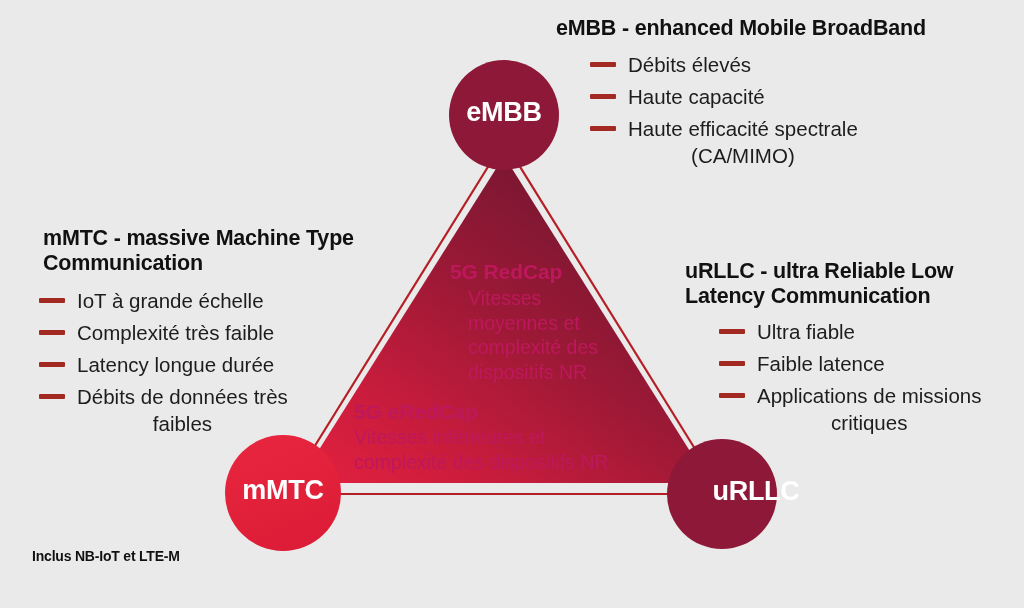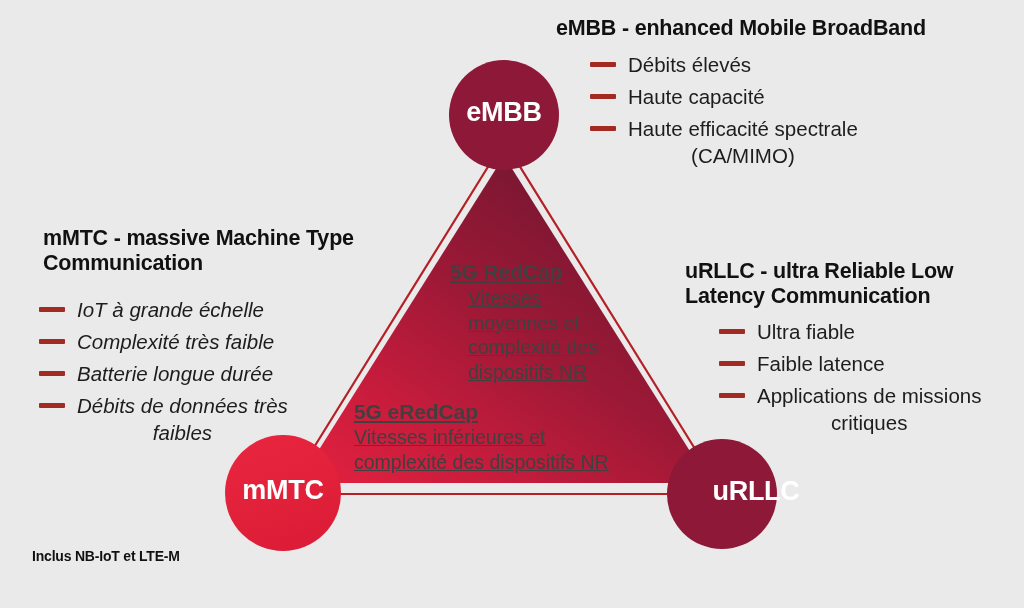--- a/index.html
+++ b/index.html
@@ -45,33 +45,33 @@
     color:#1d1d1d;
     white-space:pre-line;
     text-align:center;
   }
 
   
   #blk-embb{left:556px;top:16px;width:462px;}
   #blk-embb .bullets{margin-top:10px;margin-left:34px;}
 
   #blk-mmtc{left:43px;top:226px;width:400px;}
-  #blk-mmtc .bullets{margin-top:20px;margin-left:-4px;font-style:italic;}
+  #blk-mmtc .bullets{margin-top:11px;margin-left:-4px;}
 
   #blk-urllc{left:685px;top:259px;width:348px;}
   #blk-urllc .bullets{margin-left:34px;}
 
   #footnote{
     position:absolute;left:32px;top:548px;
     font-weight:bold;font-size:14px;color:#111111;
     letter-spacing:-0.2px;
   }
 
   
-  .tri-label{position:absolute;color:#404040;text-decoration:underline;}
+  .tri-label{position:absolute;color:#be185d;}
   .tri-head{
     font-weight:bold;font-size:21px;line-height:25px;
     letter-spacing:-0.1px;
   }
   .tri-body{
     font-size:19.5px;line-height:24.5px;white-space:pre-line;
   }
   #redcap{left:450px;top:259px;width:180px;}
   #redcap .tri-body{margin-left:18px;margin-top:2px;}
   #eredcap{left:354px;top:399px;width:300px;}
@@ -162,21 +162,21 @@
       <div class="bullet">
         <span class="dash"></span>
         <span class="btxt">IoT à grande échelle</span>
       </div>
       <div class="bullet">
         <span class="dash"></span>
         <span class="btxt">Complexité très faible</span>
       </div>
       <div class="bullet">
         <span class="dash"></span>
-        <span class="btxt">Batterie longue durée</span>
+        <span class="btxt">Latency longue durée</span>
       </div>
       <div class="bullet">
         <span class="dash"></span>
         <span class="btxt">Débits de données très
 faibles</span>
       </div>
     </div>
   </div>
 
   <div class="block" id="blk-urllc">

